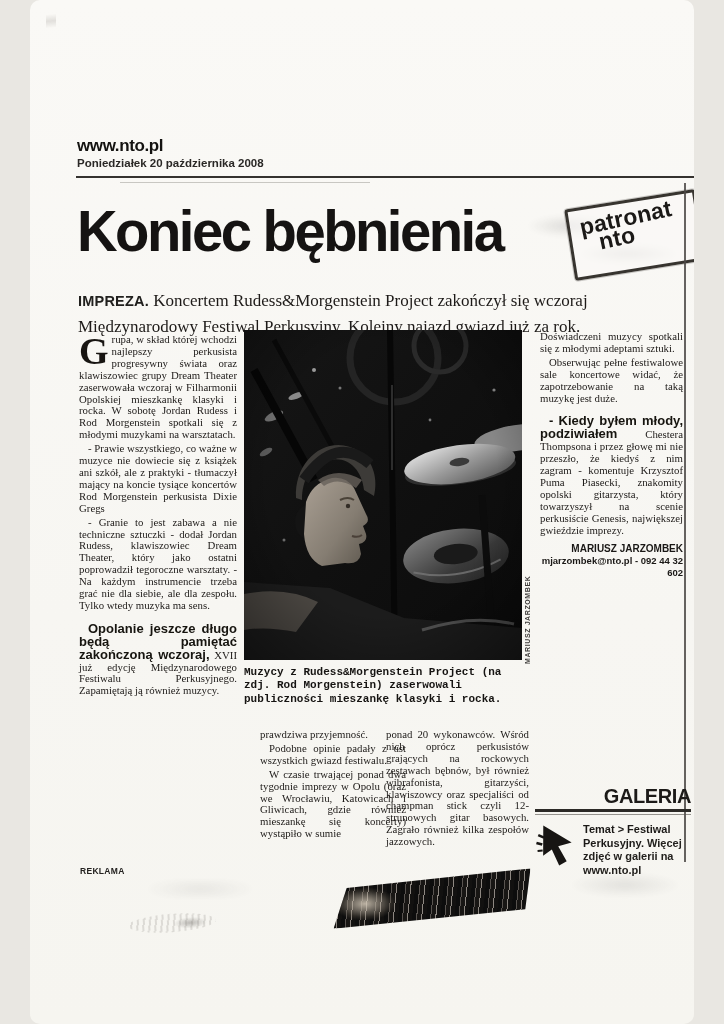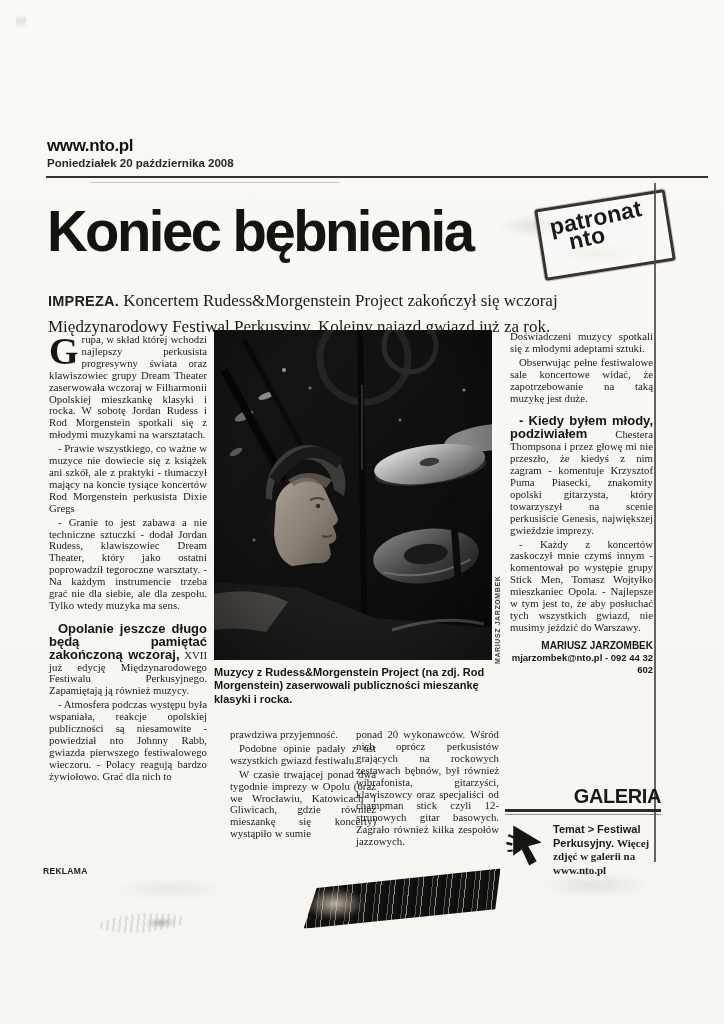--- a/index.html
+++ b/index.html
@@ -1,22 +1,23 @@
 <!DOCTYPE html>
 <html><head>
 <meta charset="utf-8">
 <style>
   html,body{margin:0;padding:0;}
   body{background:#e9e7e2;}
   .page{
-    position:relative;width:724px;height:1024px;margin:0 auto;
+    position:relative;width:664px;height:1024px;margin:0 auto;
     background:linear-gradient(180deg,#faf9f6 0%,#f7f6f2 60%,#f6f5f0 100%);
     overflow:hidden;
     font-family:"Liberation Serif",serif;
     color:#201d1b;
+    border-radius:10px;
   }
   .abs{position:absolute;}
   
   .site{font:800 17px/18px "Liberation Sans",sans-serif;color:#141311;letter-spacing:-.4px;}
   .date{font:700 11.5px/13px "Liberation Sans",sans-serif;color:#2a2826;}
   .hrule{background:#35322f;height:2.4px;}
   .hrule-fuzz{background:#8f8c86;height:1.3px;opacity:.45;filter:blur(.4px);}
   
   .headline{
     font:800 58px/56px "Liberation Sans",sans-serif;color:#151312;
@@ -48,22 +49,22 @@
   .caption{font:700 11px/13.4px "Liberation Sans",sans-serif;color:#161412;width:288px;}
   .credit{
     font:700 7px/8px "Liberation Sans",sans-serif;color:#3c3a38;letter-spacing:.6px;
     transform:rotate(-90deg);transform-origin:0 0;white-space:nowrap;
   }
   
   .gal-title{font:800 20px/20px "Liberation Sans",sans-serif;color:#1c1a18;letter-spacing:-.4px;text-align:right;}
   .gal-rule{height:3.2px;background:#2c2a27;}
   .gal-rule2{height:1px;background:#55514c;opacity:.6;}
   .gal-text{font:700 11px/13.6px "Liberation Sans",sans-serif;color:#1b1917;width:110px;}
-  .gal-rest{font-weight:700;color:#23211e;font-family:Liberation Serif, serif;}
-  .reklama{font:800 8.5px/9px "Liberation Sans",sans-serif;color:#242220;letter-spacing:.3px;}
+  .gal-rest{font-weight:700;color:#23211e;}
+  .reklama{font:800 8.5px/9px "Liberation Sans",sans-serif;color:#242220;letter-spacing:.3px;margin-left:7px;}
   
   .vrule{width:2.2px;background:#4b4845;opacity:.85;}
   .hair-frag{
     width:198px;height:58px;transform:rotate(-1deg);
     background:
       radial-gradient(ellipse 42px 22px at 16% 58%, rgba(214,203,186,.85), rgba(120,110,95,.25) 60%, transparent 75%),
       repeating-linear-gradient(97deg,#0d0d0d 0 4px,#595450 4px 5px,#181614 5px 9px,#8d8781 9px 10px,#121110 10px 14px);
     clip-path:polygon(7% 30%, 100% 2%, 97% 72%, 0% 100%);
   }
   .smudge1{
@@ -107,21 +108,20 @@
   <div class="abs lead" style="left:48px;top:276px;width:588px;">
     <span class="lead-label">IMPREZA.</span>
     <span>Koncertem Rudess&amp;Morgenstein Project zakończył się wczoraj Międzynarodowy Festiwal Perkusyjny. Kolejny najazd gwiazd już za rok.</span>
   </div>
 
   <div class="abs col" style="left:49px;top:334px;width:158px;">
     <p><span class="dropcap">G</span><span>rupa, w skład której wchodzi najlepszy perkusista progresywny świata oraz klawiszowiec grupy Dream Theater zaserwowała wczoraj w Filharmonii Opolskiej mieszkankę klasyki i rocka. W sobotę Jordan Rudess i Rod Morgenstein spotkali się z młodymi muzykami na warsztatach.</span></p>
     <p class="ind">- Prawie wszystkiego, co ważne w muzyce nie dowiecie się z książek ani szkół, ale z praktyki - tłumaczył mający na koncie tysiące koncertów Rod Morgenstein perkusista Dixie Gregs</p>
     <p class="ind">- Granie to jest zabawa a nie techniczne sztuczki - dodał Jordan Rudess, klawiszowiec Dream Theater, który jako ostatni poprowadził tegoroczne warsztaty. - Na każdym instrumencie trzeba grać nie dla siebie, ale dla zespołu. Tylko wtedy muzyka ma sens.</p>
     <p class="ind gap"><span class="bsans">Opolanie jeszcze długo będą pamiętać zakończoną wczoraj,</span> <span>XVII już edycję Międzynarodowego Festiwalu Perkusyjnego. Zapamiętają ją również muzycy.</span></p>
-    <p class="ind">- Atmosfera podczas występu była wspaniała, reakcje opolskiej publiczności są niesamowite - powiedział nto Johnny Rabb, gwiazda pierwszego festiwalowego wieczoru. - Polacy reagują bardzo żywiołowo. Grać dla nich to</p>
   </div>
 
   <div class="abs photo-frame" style="left:214px;top:330px;">
     <svg width="278" height="330" viewBox="0 0 278 330">
       <defs>
         <linearGradient id="bg" x1="0" y1="0" x2="1" y2="1">
           <stop offset="0" stop-color="#161616"></stop>
             <stop offset=".5" stop-color="#101010"></stop>
             <stop offset="1" stop-color="#0b0b0b"></stop>
         </linearGradient>
@@ -182,36 +182,35 @@
       <path d="M0,252 L86,258 L160,288 L278,298 L278,330 L0,330 Z" fill="#1c1c1c"></path>
       <path d="M0,264 Q42,256 74,272 L52,302 Q22,296 0,300 Z" fill="#55504a" opacity=".85"></path>
       <path d="M178,300 Q228,284 270,294" stroke="#6b6b6b" stroke-width="3" fill="none" opacity=".7"></path>
       <circle cx="250" cy="60" r="1.6" fill="#8a8a8a"></circle>
         <circle cx="186" cy="90" r="1.4" fill="#777"></circle>
         <circle cx="40" cy="210" r="1.5" fill="#6a6a6a"></circle>
       <rect width="278" height="330" fill="url(#vig)"></rect>
     </svg>
   </div>
   <div class="abs credit" style="left:494px;top:664px;">MARIUSZ JARZOMBEK</div>
-  <div class="abs caption" style="left:214px;top:666px;">Muzycy z Rudess&amp;Morgenstein Project (na zdj.  Rod Morgenstein) zaserwowali publiczności mieszankę klasyki i rocka.</div>
+  <div class="abs caption" style="left:214px;top:666px;font-family:Liberation Mono, monospace;">Muzycy z Rudess&amp;Morgenstein Project (na zdj.  Rod Morgenstein) zaserwowali publiczności mieszankę klasyki i rocka.</div>
 
   <div class="abs col" style="left:214px;top:729px;width:146px;margin-left:16px;">
     <p>prawdziwa przyjemność.</p>
     <p class="ind">Podobne opinie padały z ust wszystkich gwiazd festiwalu.</p>
     <p class="ind">W czasie trwającej ponad dwa tygodnie imprezy w Opolu (oraz we Wrocławiu, Katowicach i Gliwicach, gdzie również mieszankę się koncerty) wystąpiło w sumie</p>
   </div>
   <div class="abs col" style="left:356px;top:729px;width:143px;">
     <p>ponad 20 wykonawców. Wśród nich oprócz perkusistów grających na rockowych zestawach bębnów, był również wibrafonista, gitarzyści, klawiszowcy oraz specjaliści od champman stick czyli 12-strunowych gitar basowych. Zagrało również kilka zespołów jazzowych.</p>
   </div>
 
   <div class="abs col" style="left:510px;top:331px;width:143px;">
     <p>Doświadczeni muzycy spotkali się z młodymi adeptami sztuki.</p>
     <p class="ind">Obserwując pełne festiwalowe sale koncertowe widać, że zapotrzebowanie na taką muzykę jest duże.</p>
     <p class="ind gap"><span class="bsans">- Kiedy byłem młody, podziwiałem</span> <span>Chestera Thompsona i przez głowę mi nie przeszło, że kiedyś z nim zagram - komentuje Krzysztof Puma Piasecki, znakomity opolski gitarzysta, który towarzyszył na scenie perkusiście Genesis, największej gwieździe imprezy.</span></p>
-    <p class="ind">- Każdy z koncertów zaskoczył mnie czymś innym - komentował po występie grupy Stick Men, Tomasz Wojtyłko mieszkaniec Opola. - Najlepsze w tym jest to, że aby posłuchać tych wszystkich gwiazd, nie musimy jeździć do Warszawy.</p>
     <div class="byline-author">MARIUSZ JARZOMBEK</div>
     <div class="byline-contact">mjarzombek@nto.pl - 092 44 32 602</div>
   </div>
 
   <div class="abs vrule" style="left:654px;top:183px;height:679px;"></div>
 
   <div class="abs" style="left:505px;top:786px;width:156px;">
     <div class="gal-title">GALERIA</div>
     <div class="gal-rule" style="margin-top:3px;"></div>
     <div class="gal-rule2" style="margin-top:2px;"></div>

